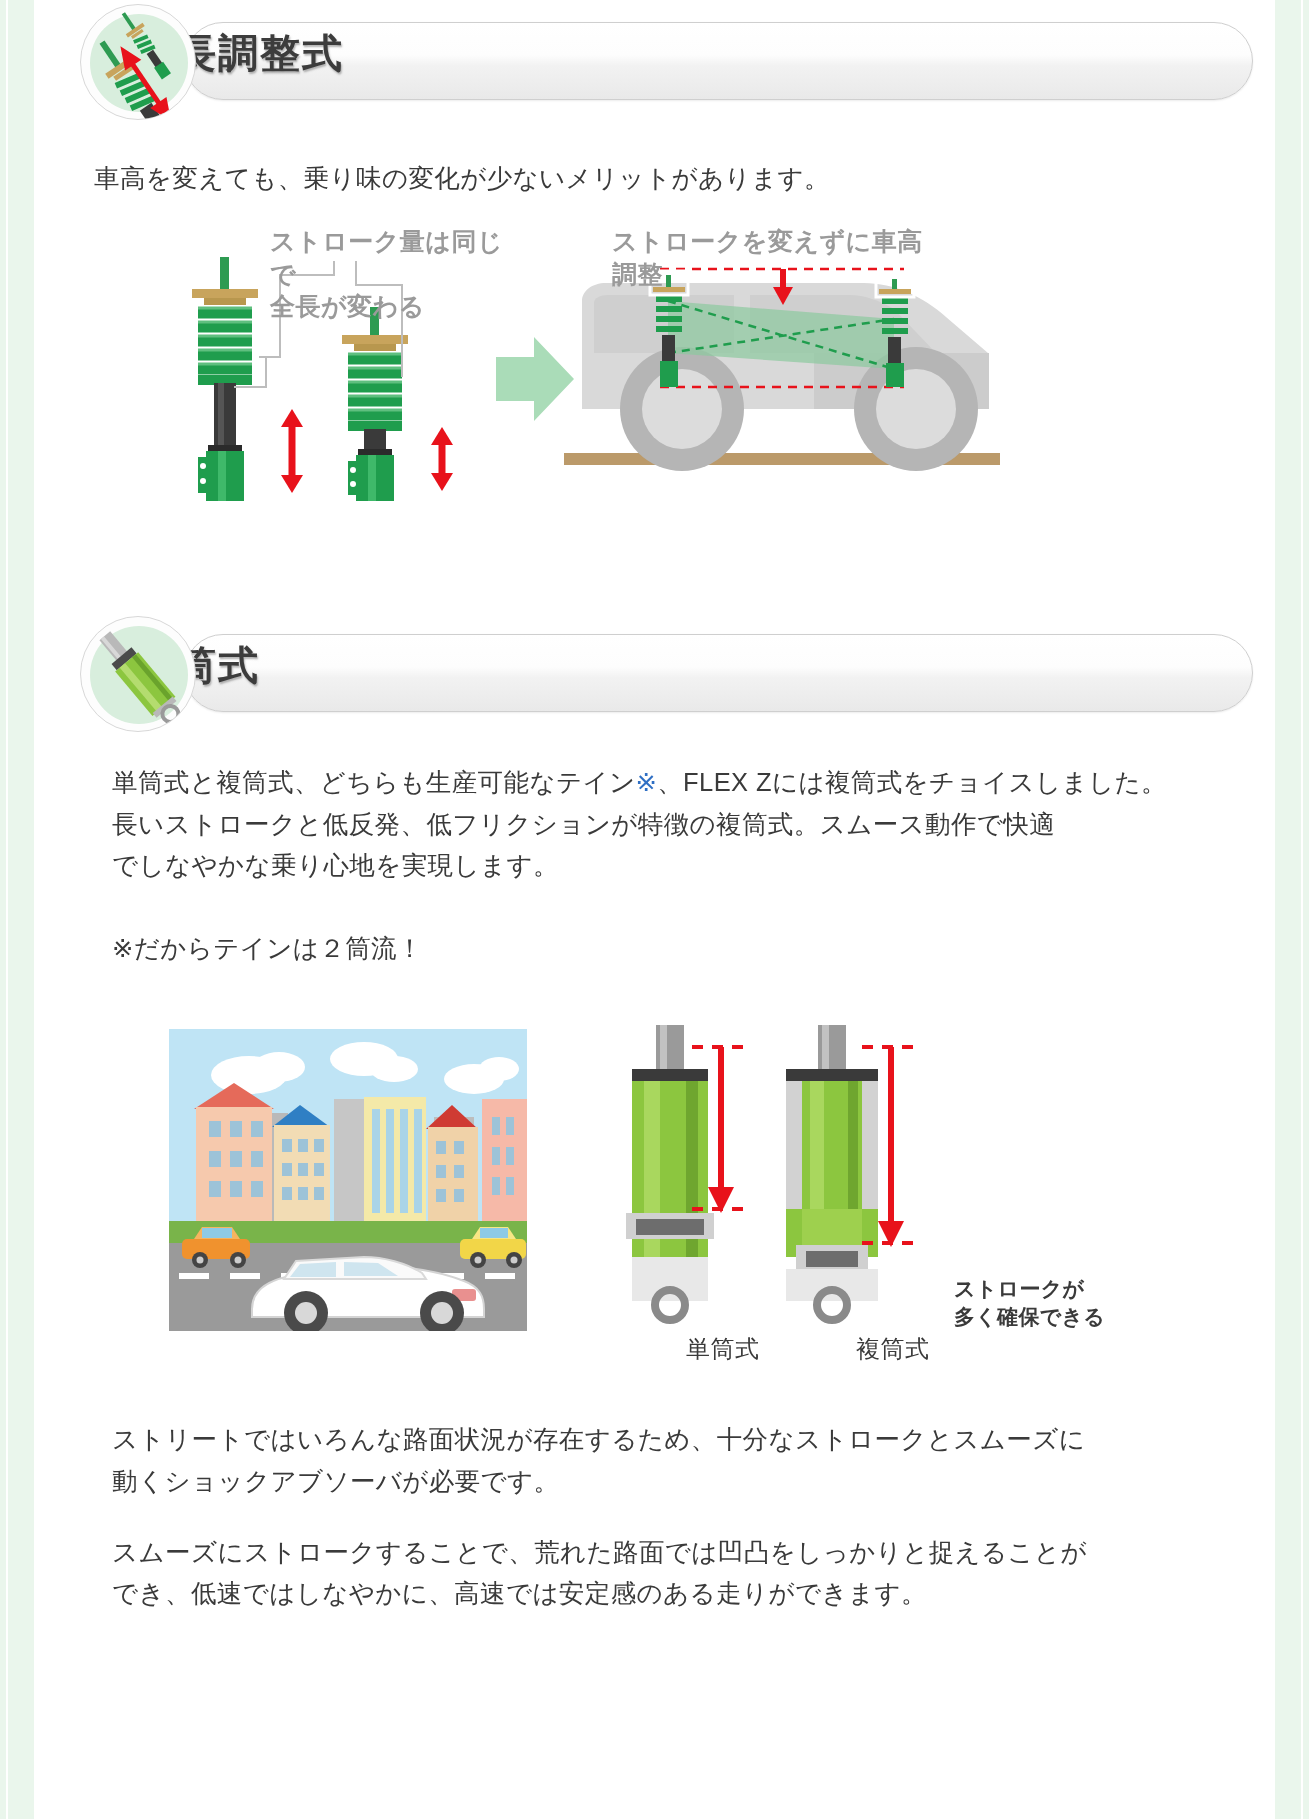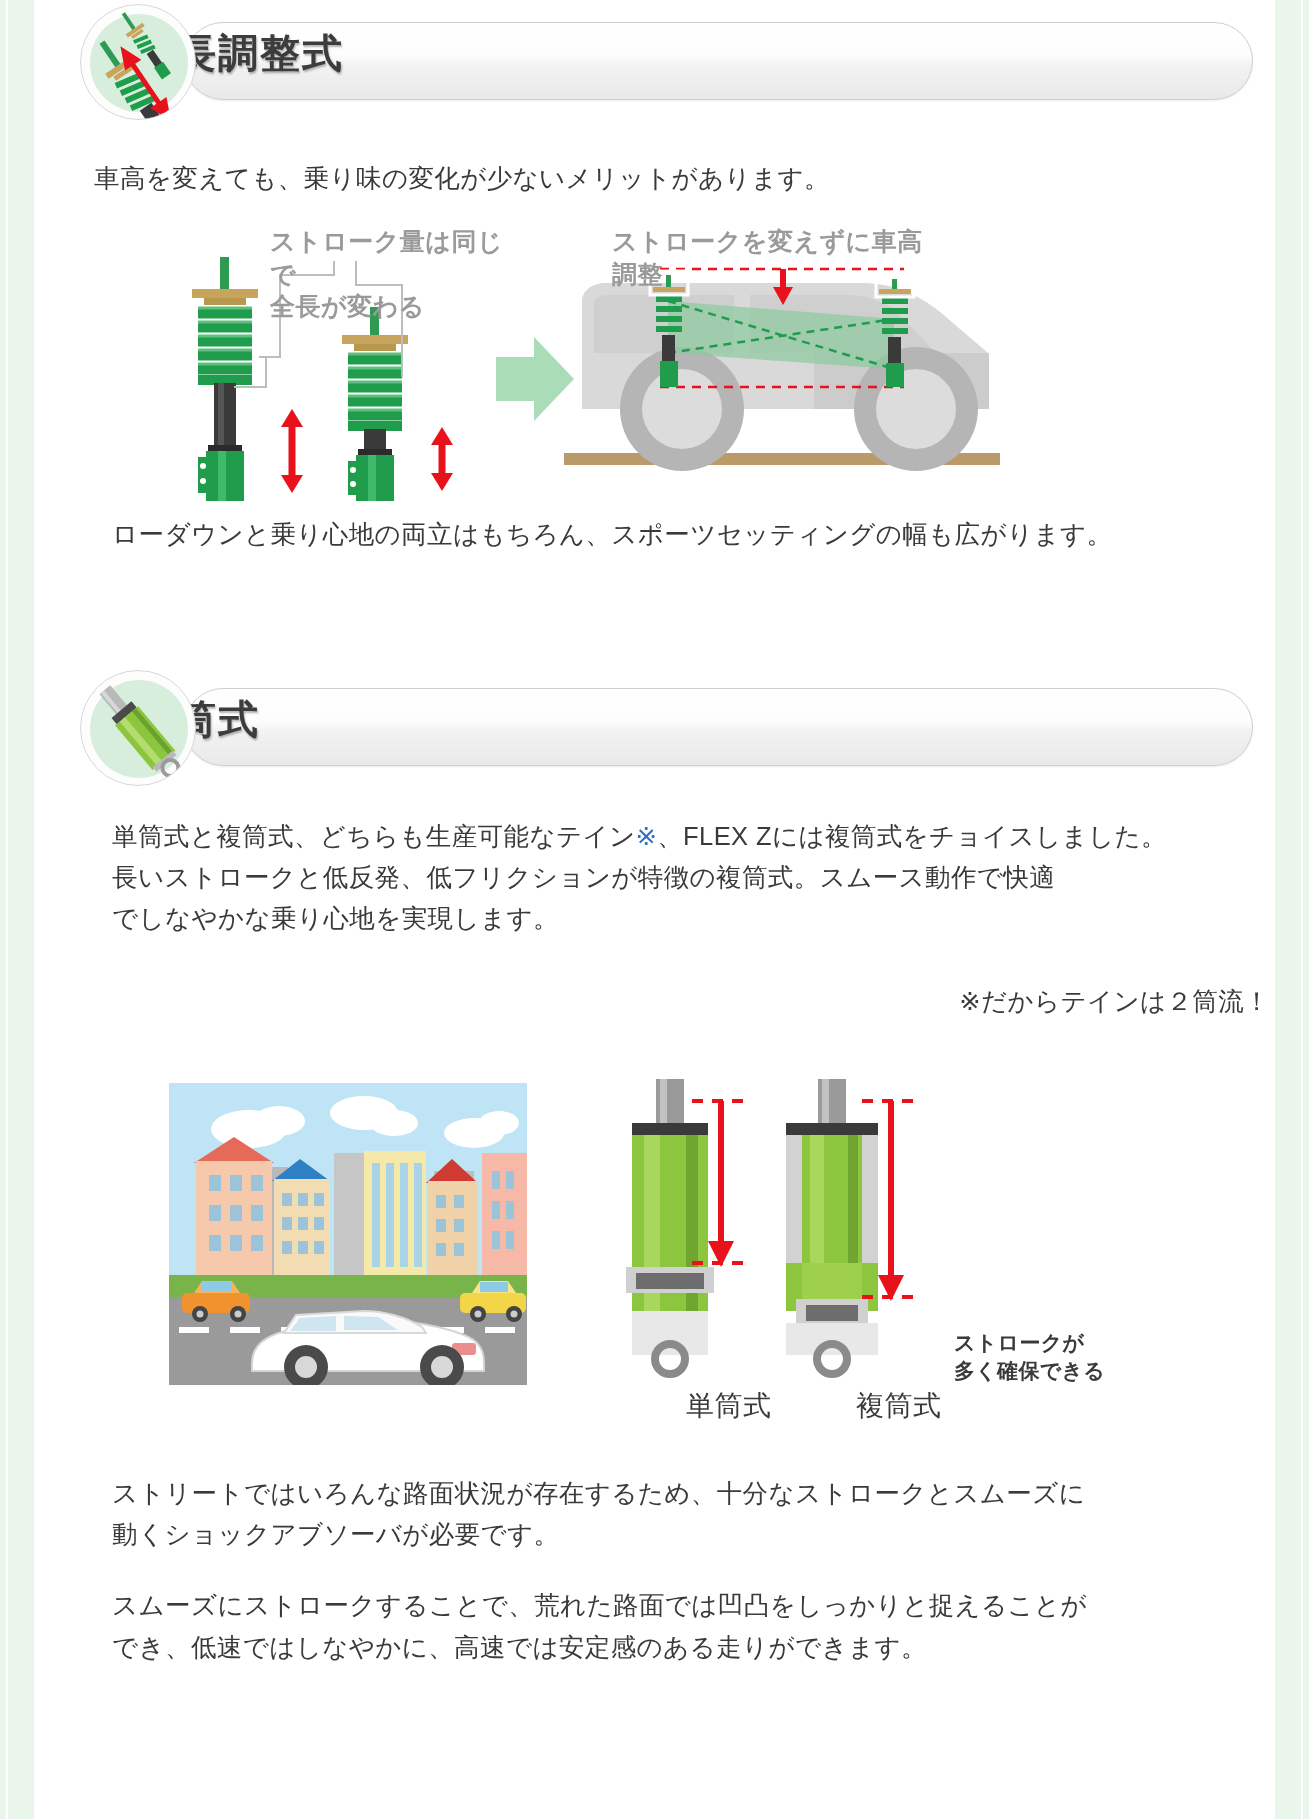--- a/index.html
+++ b/index.html
@@ -54,21 +54,21 @@
 
   
   .fig1 { position:relative; width:1241px; height:275px; }
   .fig1 .lbl {
     position:absolute; color:#9a9a9a; font-size:25px; font-weight:700;
     line-height:1.3; letter-spacing:.5px; white-space:pre-line;
   }
   
   .fig2 { position:relative; width:1241px; height:360px; }
   .fig2 .cap {
-    position:absolute; color:#3a3a3a; font-size:28px; font-weight:400;
+    position:absolute; color:#3a3a3a; font-size:24px; font-weight:400;
     letter-spacing:.5px; white-space:nowrap;
   }
   .fig2 .note {
     position:absolute; color:#3a3a3a; font-size:21px; font-weight:700;
     line-height:1.32; white-space:pre-line; letter-spacing:.3px;
   }
 </style>
 </head>
 <body>
 
@@ -264,23 +264,20 @@
               <path d="M8 52 L34 52"></path>
           </g>
           <rect x="14" y="58" width="13" height="26" fill="#3a3a3a"></rect>
           <rect x="12" y="84" width="18" height="24" fill="#1f9d4d"></rect>
           <rect x="2" y="-6" width="38" height="24" fill="none" stroke="#ffffff" stroke-width="3"></rect>
         </g>
       </g>
     </svg>
   </div>
 
-  <div style="padding:12px 0 0 78px;">
-    <p class="body">ローダウンと乗り心地の両立はもちろん、スポーツセッティングの幅も広がります。</p>
-  </div>
 
   <div class="heading" style="margin-top:110px;">
     <div class="bar"></div>
     <div class="bar-title">複筒式</div>
     <div class="badge">
       <div class="inner"></div>
       <svg width="116" height="116" viewBox="0 0 116 116">
         <g transform="rotate(-40 58 58)">
           <rect x="50" y="6" width="14" height="28" fill="#b9b9b9"></rect>
           <rect x="52" y="6" width="4" height="28" fill="#d8d8d8"></rect>
@@ -293,21 +290,21 @@
         </g>
       </svg>
     </div>
   </div>
 
   <div style="padding:40px 5px 0 78px;">
     <p class="body">
       <span>単筒式と複筒式、どちらも生産可能なテイン</span><span class="link">※</span><span>、FLEX Zには複筒式をチョイスしました。</span>
     </p>
     <p class="body" style="width:965px;">長いストロークと低反発、低フリクションが特徴の複筒式。スムース動作で快適でしなやかな乗り心地を実現します。</p>
-    <p class="body link" style="margin-top:42px;text-align:right;">※だからテインは２筒流！</p>
+    <p class="body link" style="margin-top:42px;">※だからテインは２筒流！</p>
   </div>
 
   <div class="fig2" style="margin-top:48px;">
     <div class="cap" style="left:652px; top:316px;">単筒式</div>
     <div class="cap" style="left:822px; top:316px;">複筒式</div>
     <div class="note" style="left:920px; top:258px;">ストロークが
 多く確保できる</div>
 
     <svg width="1241" height="360" viewBox="0 0 1241 360">
 

